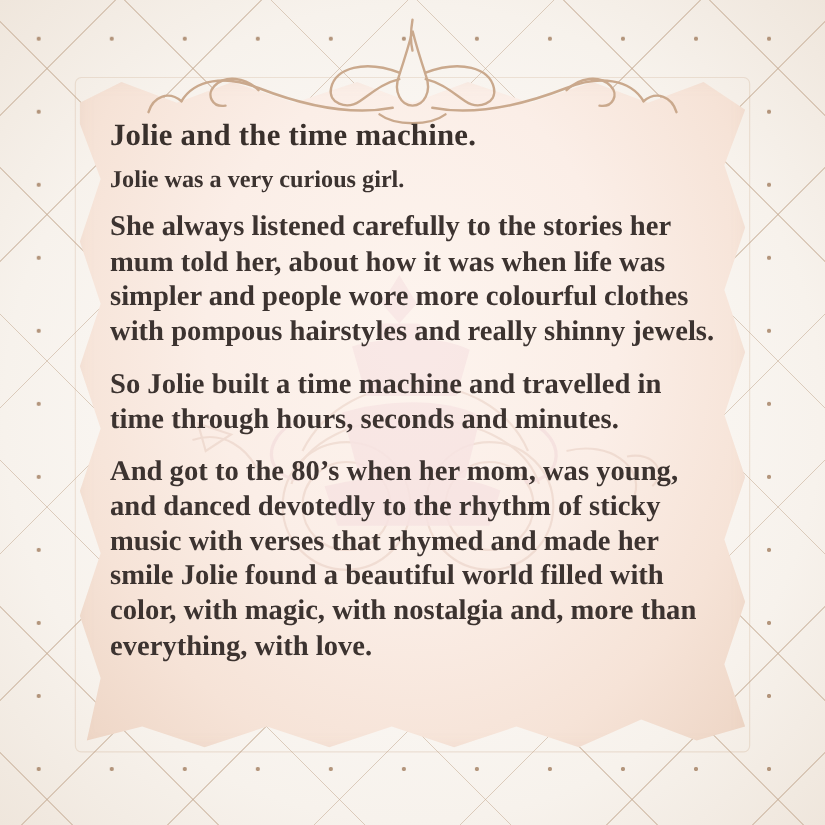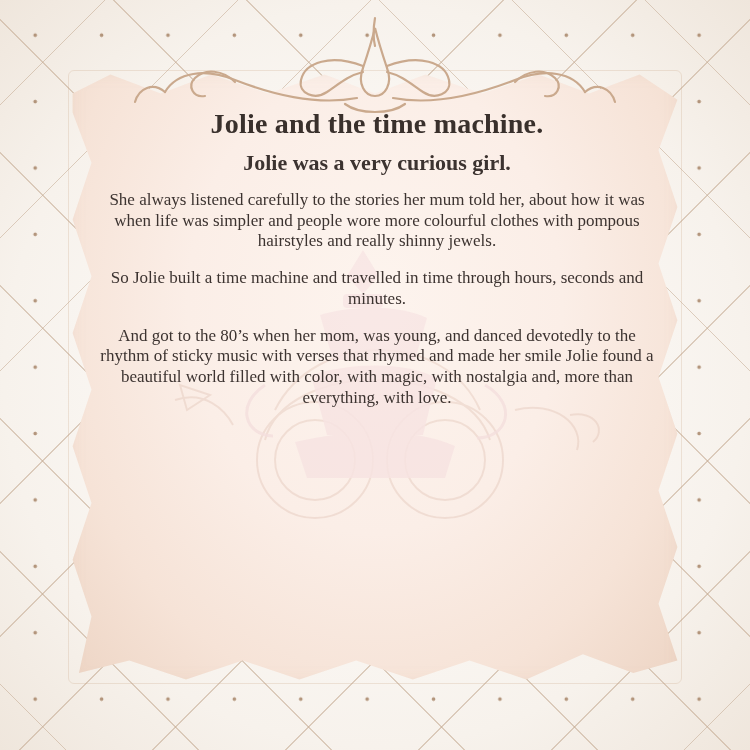--- a/index.html
+++ b/index.html
@@ -112,39 +112,38 @@
     height: 120px;
     pointer-events: none;
   }
 
   
   #text-block {
     position: absolute;
     left: 40px;
     right: 36px;
     top: 46px;
-    text-align: center;
     color: #3c3330;
   }
   .title {
     font-size: 28px;
     font-weight: bold;
     letter-spacing: 0.2px;
     margin: 0 0 10px 0;
     color: #39302c;
   }
   .subtitle {
     font-size: 22px;
     font-weight: bold;
     margin: 0 0 14px 0;
     color: #3c3330;
   }
   .para {
-    font-size: 17px;
-    font-weight: normal;
+    font-size: 26px;
+    font-weight: bold;
     line-height: 1.22;
     margin: 0 0 16px 0;
     color: #3c3330;
   }
   .para.p3 { margin-bottom: 16px; }
   .para.p4 { margin-bottom: 16px; }
 </style>
 </head>
 <body>
 

